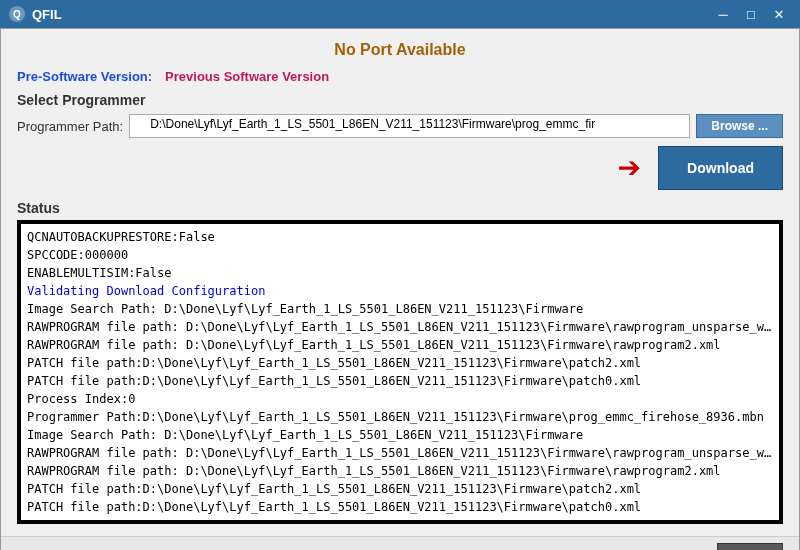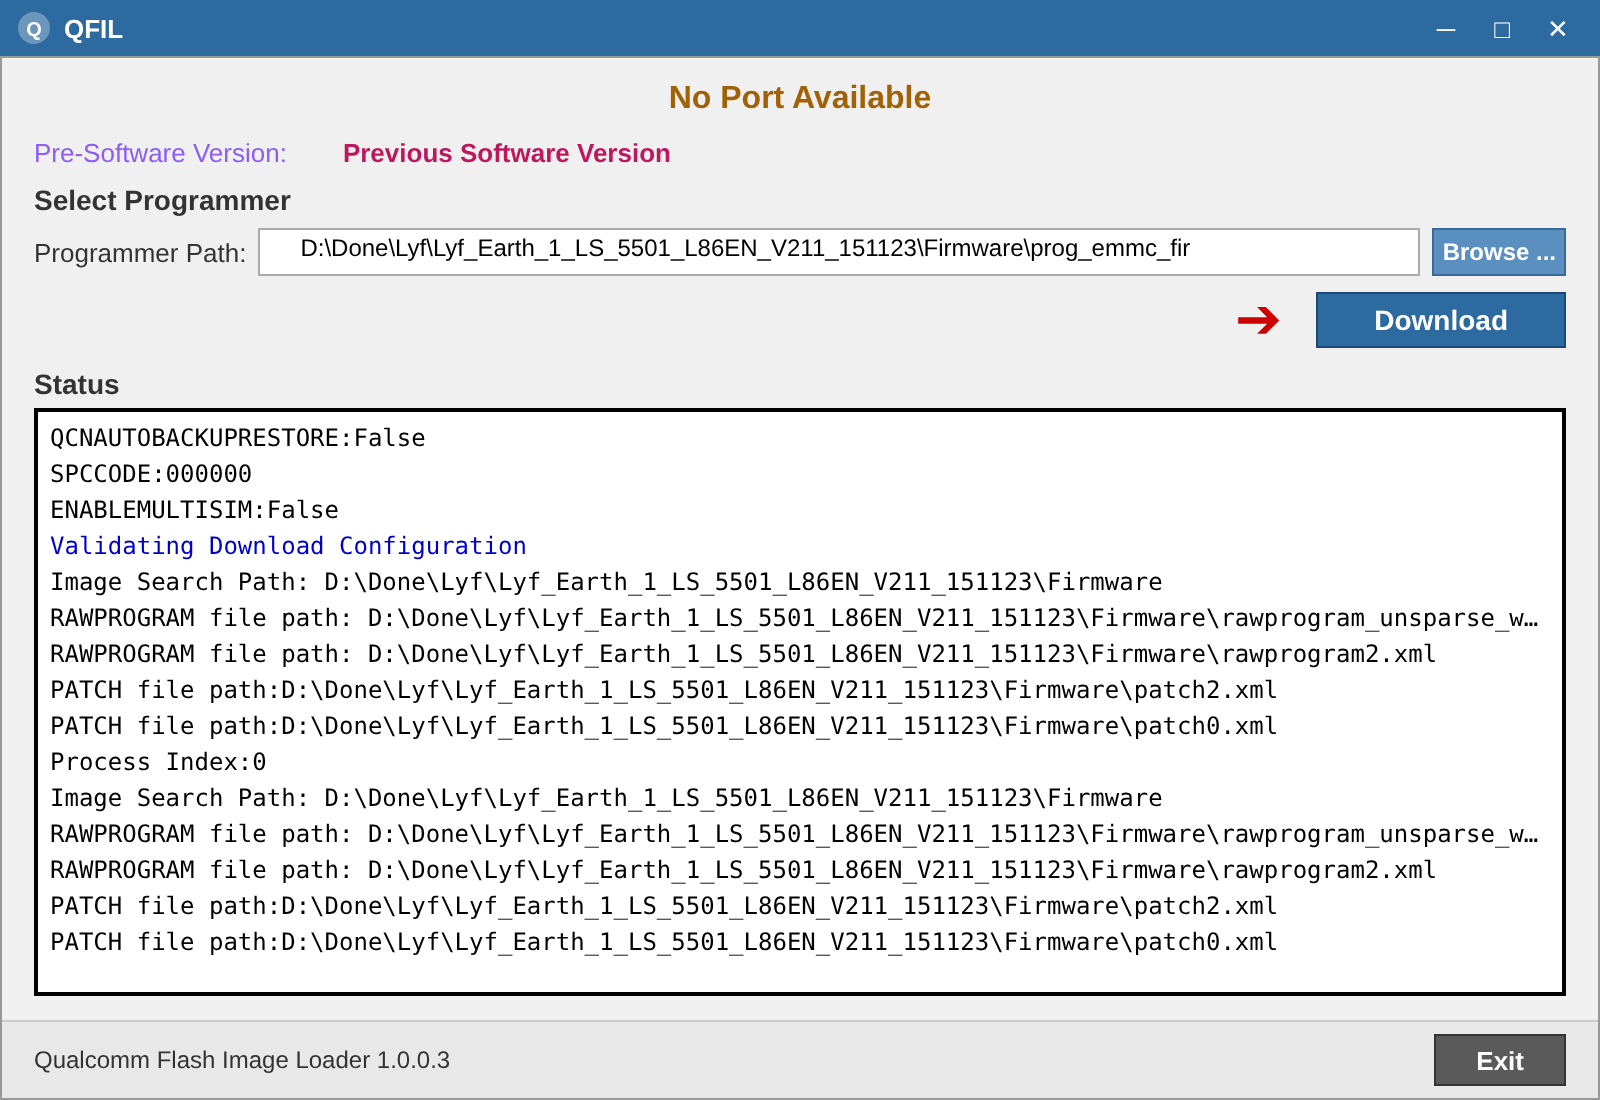--- a/index.html
+++ b/index.html
@@ -76,23 +76,23 @@
     }
 
     
     .pre-software-row {
       display: flex;
       align-items: center;
       margin-bottom: 8px;
       font-size: 13px;
     }
     .pre-software-label {
-      font-weight: normal;
-      margin-right: 28px;
-      color: #8b5cf6;
+      font-weight: bold;
+      margin-right: 13px;
+      color: #1d4ed8;
     }
     .pre-software-value {
       font-weight: bold;
       color: #be185d;
     }
 
     
     .section-label {
       font-weight: bold;
       font-size: 14px;
@@ -118,40 +118,40 @@
       height: 24px;
       border: 1px solid #aaa;
       background: white;
       font-size: 12px;
       padding: 2px 20px;
       overflow: hidden;
       white-space: nowrap;
     }
     .browse-btn {
       height: 24px;
-      padding: 0 4px;
+      padding: 0 14px;
       background: #5a8fc0;
       color: white;
       border: 1px solid #3a6a9a;
       font-size: 12px;
       font-weight: bold;
       cursor: pointer;
       white-space: nowrap;
     }
 
     
     .download-row {
       display: flex;
       align-items: center;
       justify-content: flex-end;
       margin-bottom: 10px;
       position: relative;
     }
     .download-btn {
-      height: 28px;
+      height: 44px;
       padding: 0 28px;
       background: #2d6a9f;
       color: white;
       border: 1px solid #1a4a7a;
       font-size: 14px;
       font-weight: bold;
       cursor: pointer;
     }
 
     
@@ -170,21 +170,21 @@
 
     
     .status-label {
       font-weight: bold;
       font-size: 14px;
       color: #333;
       margin-bottom: 4px;
     }
     .status-box {
       flex: 1;
-      border: 2px solid #000000;
+      border: 4px solid #000000;
       background: white;
       overflow-y: auto;
       overflow-x: hidden;
       padding: 4px 6px;
       font-size: 12px;
       font-family: monospace;
       line-height: 1.5;
     }
     .status-line {
       white-space: nowrap;
@@ -274,20 +274,21 @@
     <div class="status-line black">QCNAUTOBACKUPRESTORE:False</div>
         <div class="status-line black">SPCCODE:000000</div>
         <div class="status-line black">ENABLEMULTISIM:False</div>
         <div class="status-line blue">Validating Download Configuration</div>
         <div class="status-line black">Image Search Path: D:\Done\Lyf\Lyf_Earth_1_LS_5501_L86EN_V211_151123\Firmware</div>
         <div class="status-line black">RAWPROGRAM file path: D:\Done\Lyf\Lyf_Earth_1_LS_5501_L86EN_V211_151123\Firmware\rawprogram_unsparse_without_QCN.xml</div>
         <div class="status-line black">RAWPROGRAM file path: D:\Done\Lyf\Lyf_Earth_1_LS_5501_L86EN_V211_151123\Firmware\rawprogram2.xml</div>
         <div class="status-line black">PATCH file path:D:\Done\Lyf\Lyf_Earth_1_LS_5501_L86EN_V211_151123\Firmware\patch2.xml</div>
         <div class="status-line black">PATCH file path:D:\Done\Lyf\Lyf_Earth_1_LS_5501_L86EN_V211_151123\Firmware\patch0.xml</div>
         <div class="status-line black">Process Index:0</div>
+        <div class="status-line black">Programmer Path:D:\Done\Lyf\Lyf_Earth_1_LS_5501_L86EN_V211_151123\Firmware\prog_emmc_firehose_8936.mbn</div>
         <div class="status-line black">Image Search Path: D:\Done\Lyf\Lyf_Earth_1_LS_5501_L86EN_V211_151123\Firmware</div>
         <div class="status-line black">RAWPROGRAM file path: D:\Done\Lyf\Lyf_Earth_1_LS_5501_L86EN_V211_151123\Firmware\rawprogram_unsparse_without_QCN.xml</div>
         <div class="status-line black">RAWPROGRAM file path: D:\Done\Lyf\Lyf_Earth_1_LS_5501_L86EN_V211_151123\Firmware\rawprogram2.xml</div>
         <div class="status-line black">PATCH file path:D:\Done\Lyf\Lyf_Earth_1_LS_5501_L86EN_V211_151123\Firmware\patch2.xml</div>
         <div class="status-line black">PATCH file path:D:\Done\Lyf\Lyf_Earth_1_LS_5501_L86EN_V211_151123\Firmware\patch0.xml</div>
       </div>
 
   </div>
 
   <div class="footer">

